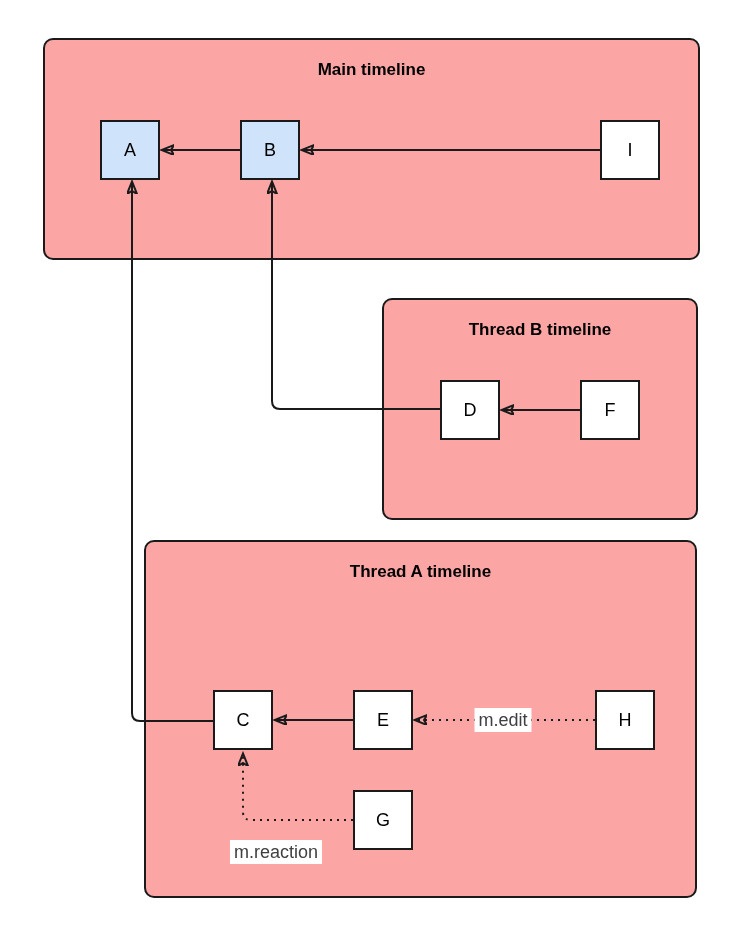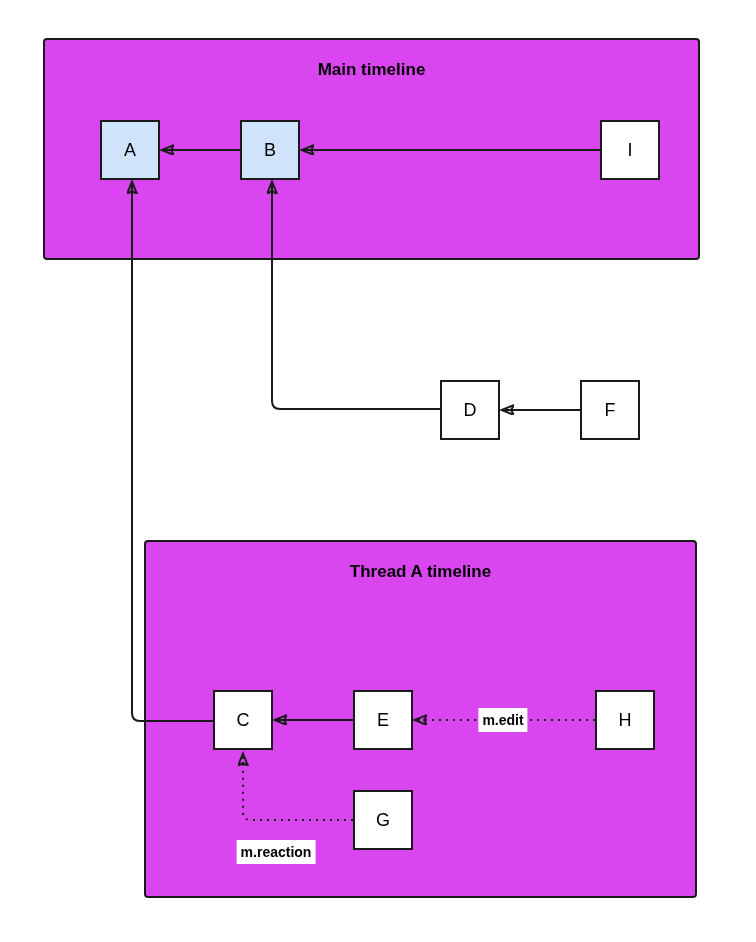--- a/index.html
+++ b/index.html
@@ -5,21 +5,21 @@
   html,body{margin:0;padding:0;}
   body{
     width:756px;height:942px;background:#ffffff;
     font-family:"Liberation Sans", sans-serif;
     position:relative;overflow:hidden;
   }
   .canvas{position:absolute;left:0;top:0;width:756px;height:942px;}
 
   .container{
     position:absolute;box-sizing:border-box;
-    background:#d946ef;border:2px solid #1a1a1a;border-radius:4px;
+    background:#fca5a5;border:2px solid #1a1a1a;border-radius:10px;
     padding-top:20px;
   }
   .container-title{
     text-align:center;font-weight:bold;font-size:17px;color:#000000;
   }
   #c-main{left:43px;top:38px;width:657px;height:222px;}
   #c-thread-b{left:382px;top:298px;width:316px;height:222px;}
   #c-thread-a{left:144px;top:540px;width:553px;height:358px;}
 
   .edges{position:absolute;left:0;top:0;width:756px;height:942px;z-index:2;}
@@ -38,33 +38,36 @@
   #n-I{left:600px;top:120px;}
   #n-D{left:440px;top:380px;}
   #n-F{left:580px;top:380px;}
   #n-C{left:213px;top:690px;}
   #n-E{left:353px;top:690px;}
   #n-H{left:595px;top:690px;}
   #n-G{left:353px;top:790px;}
 
   .edge-label{
     position:absolute;z-index:4;transform:translate(-50%,-50%);
-    background:#ffffff;padding:0 4px;font-size:14px;color:#000000;
-    white-space:nowrap;line-height:24px;font-weight:bold;
+    background:#ffffff;padding:0 4px;font-size:18px;color:#404040;
+    white-space:nowrap;line-height:24px;
   }
   #lbl-m-edit{left:503px;top:720px;}
   #lbl-m-reaction{left:276px;top:852px;text-align:center;}
 </style>
 </head>
 <body>
 
 <div class="canvas">
 
   <div class="container" id="c-main">
     <div class="container-title">Main timeline</div>
+  </div>
+  <div class="container" id="c-thread-b">
+    <div class="container-title">Thread B timeline</div>
   </div>
   <div class="container" id="c-thread-a">
     <div class="container-title">Thread A timeline</div>
   </div>
 
   <svg class="edges" viewBox="0 0 756 942">
     <defs>
       <marker id="arrow" markerUnits="userSpaceOnUse" markerWidth="15" markerHeight="12" refX="12" refY="5" orient="auto">
         <path d="M0,0 L12.5,5 L0,10 L3,5 Z" fill="#1a1a1a" stroke="none"></path>
       </marker>

